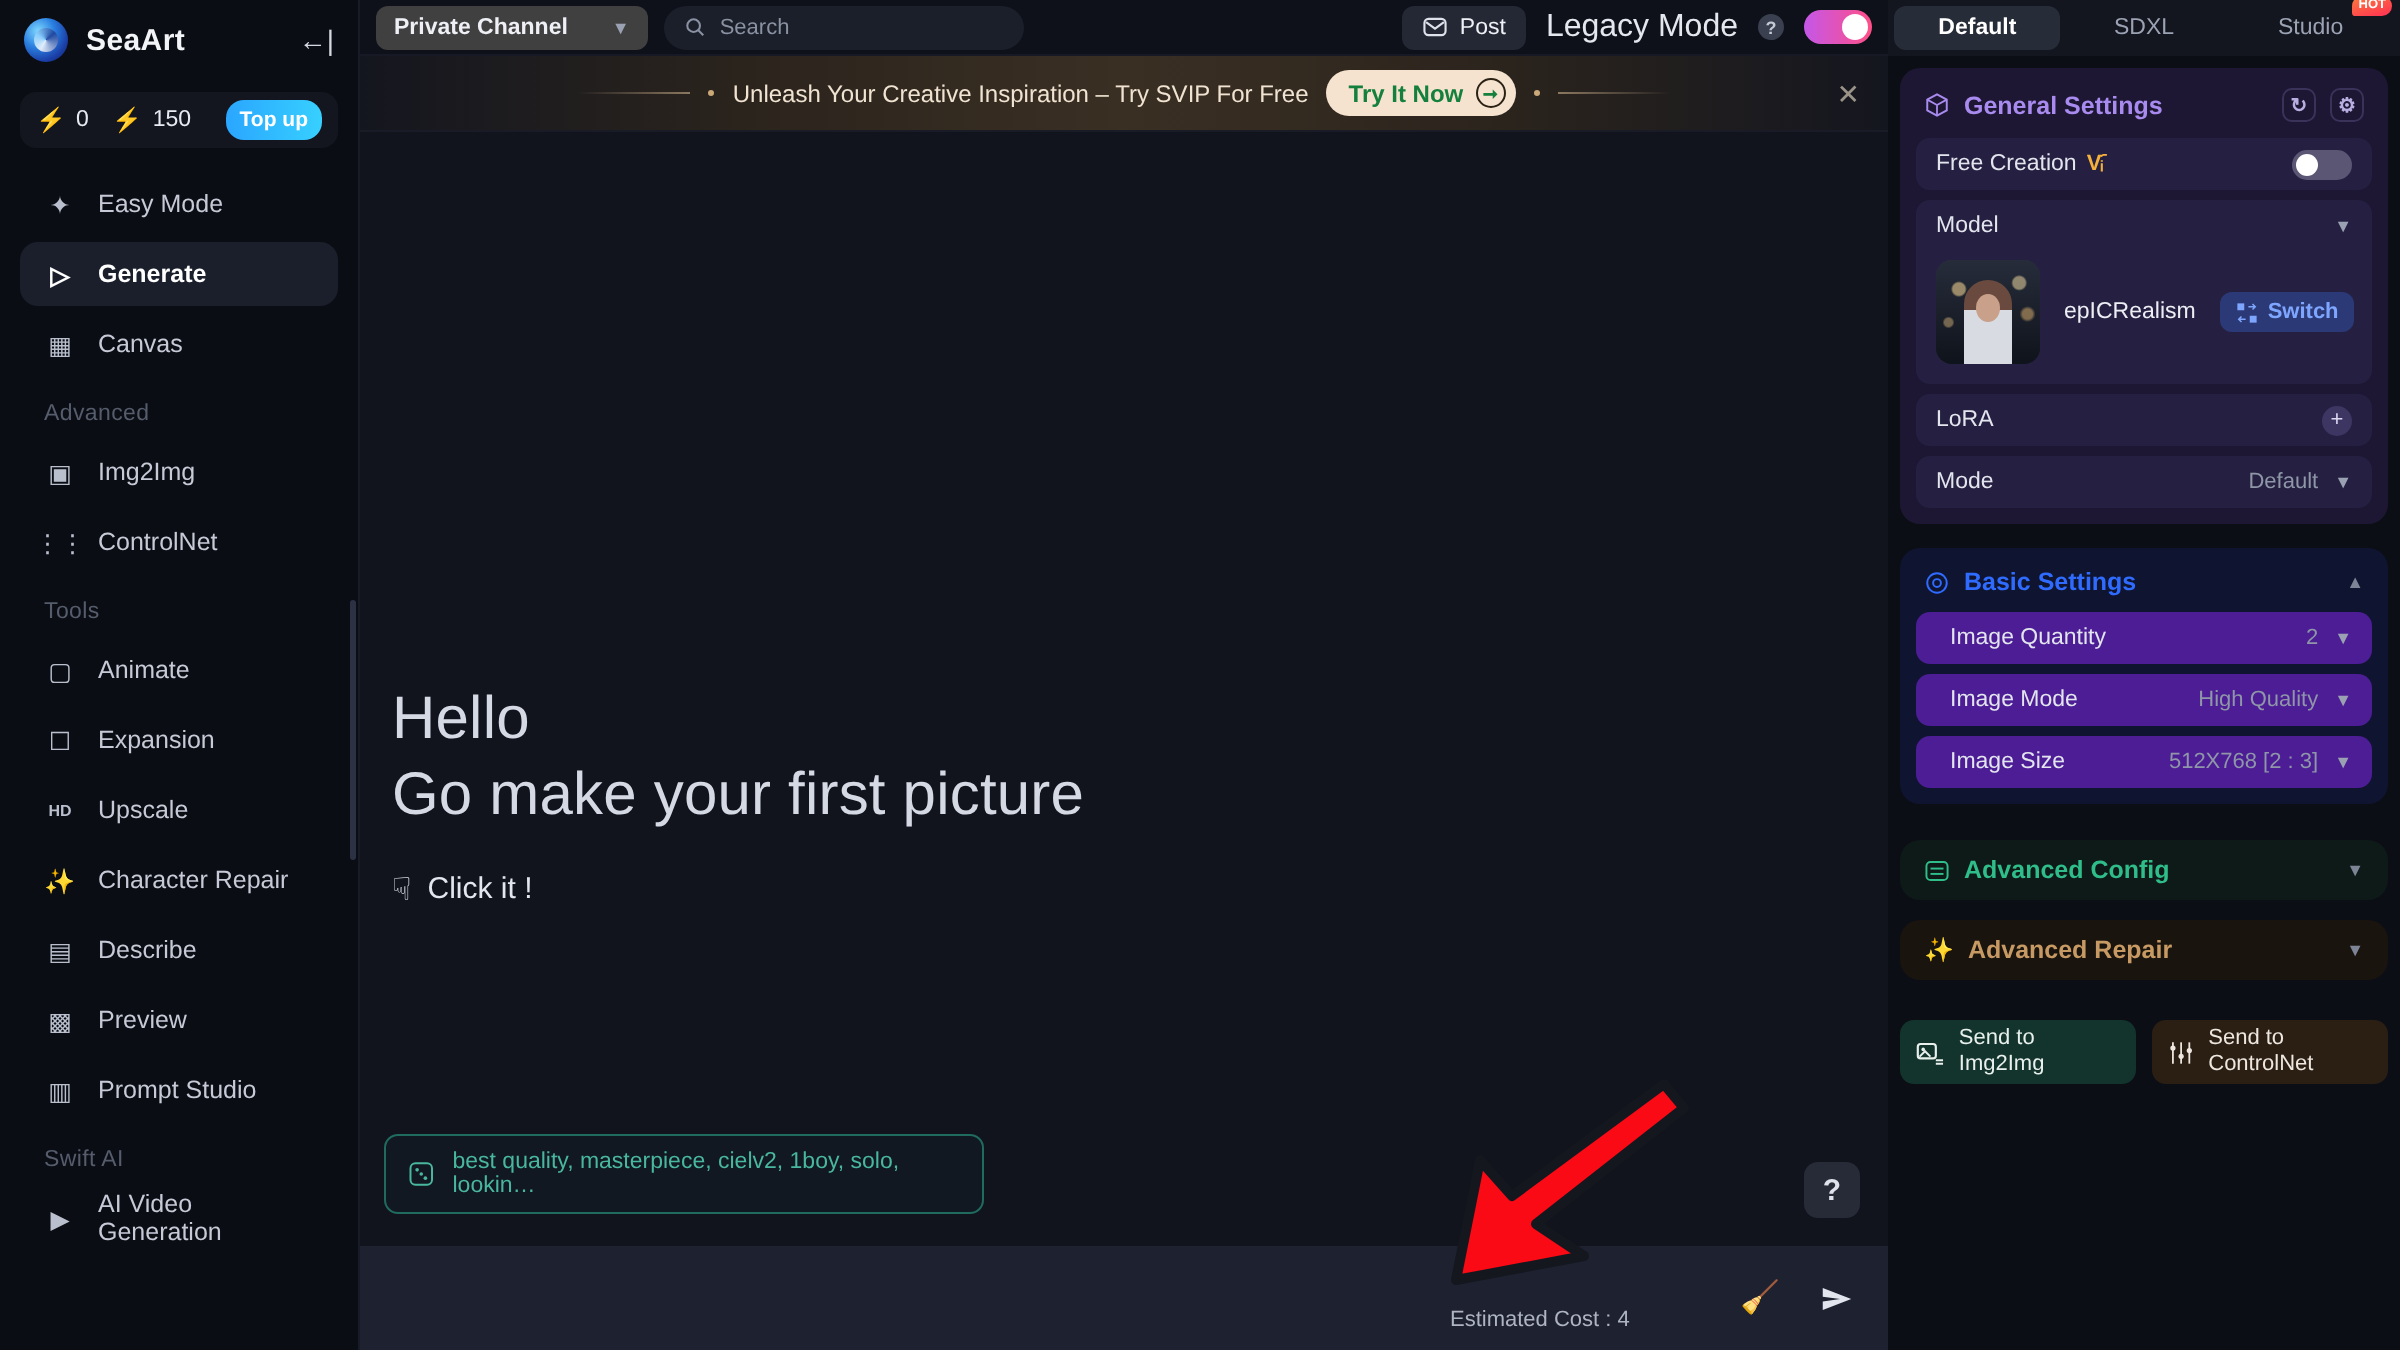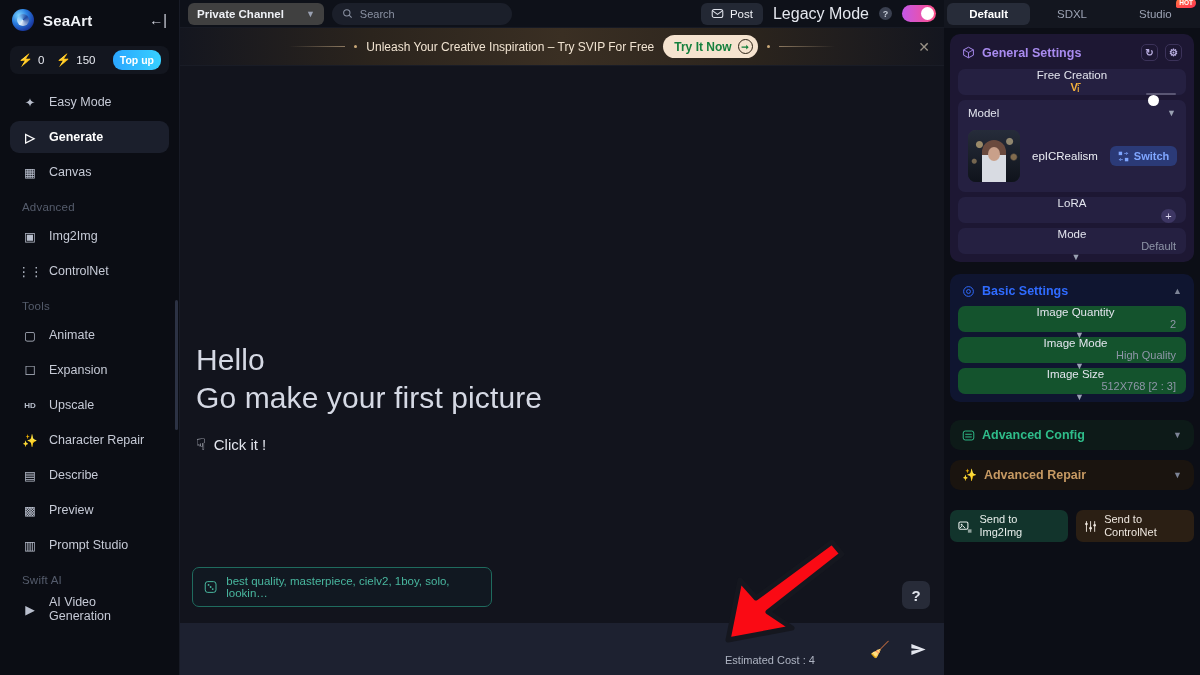--- a/index.html
+++ b/index.html
@@ -200,23 +200,23 @@
   .head-actions { margin-left: auto; display: flex; align-items: center; gap: 7px; }
   .hbtn {
     width: 17px; height: 17px; border-radius: 5px; border: 1px solid #3b3259;
     display: flex; align-items: center; justify-content: center; color: #b9aee0; font-size: 10px;
   }
   .caret-up, .caret-dn { margin-left: auto; color: #7d8496; font-size: 9px; }
 
   .row {
     height: 26px; background: #252041; border-radius: 7px;
     display: flex; align-items: center; padding: 0 10px; font-size: 11.5px;
-    color: #e3e5ee; margin-bottom: 5px; flex-direction: column;
-  }
-  .card.basic .row { background: #14532d; padding-left: 17px; }
+    color: #e3e5ee; margin-bottom: 5px;
+  }
+  .card.basic .row { background: #4c1d95; padding-left: 17px; }
   .row .val { margin-left: auto; color: #8f96a8; font-size: 11px; }
   .row .chev { color: #9aa1b2; font-size: 9px; margin-left: 8px; }
   .row .plus {
     margin-left: auto; width: 15px; height: 15px; border-radius: 50%;
     background: #3d3663; color: #dcd7f0; font-size: 11px;
     display: flex; align-items: center; justify-content: center; line-height: 1;
   }
   .toggle-off {
     margin-left: auto; width: 30px; height: 15px; border-radius: 8px; background: #5a5673;
     position: relative;

